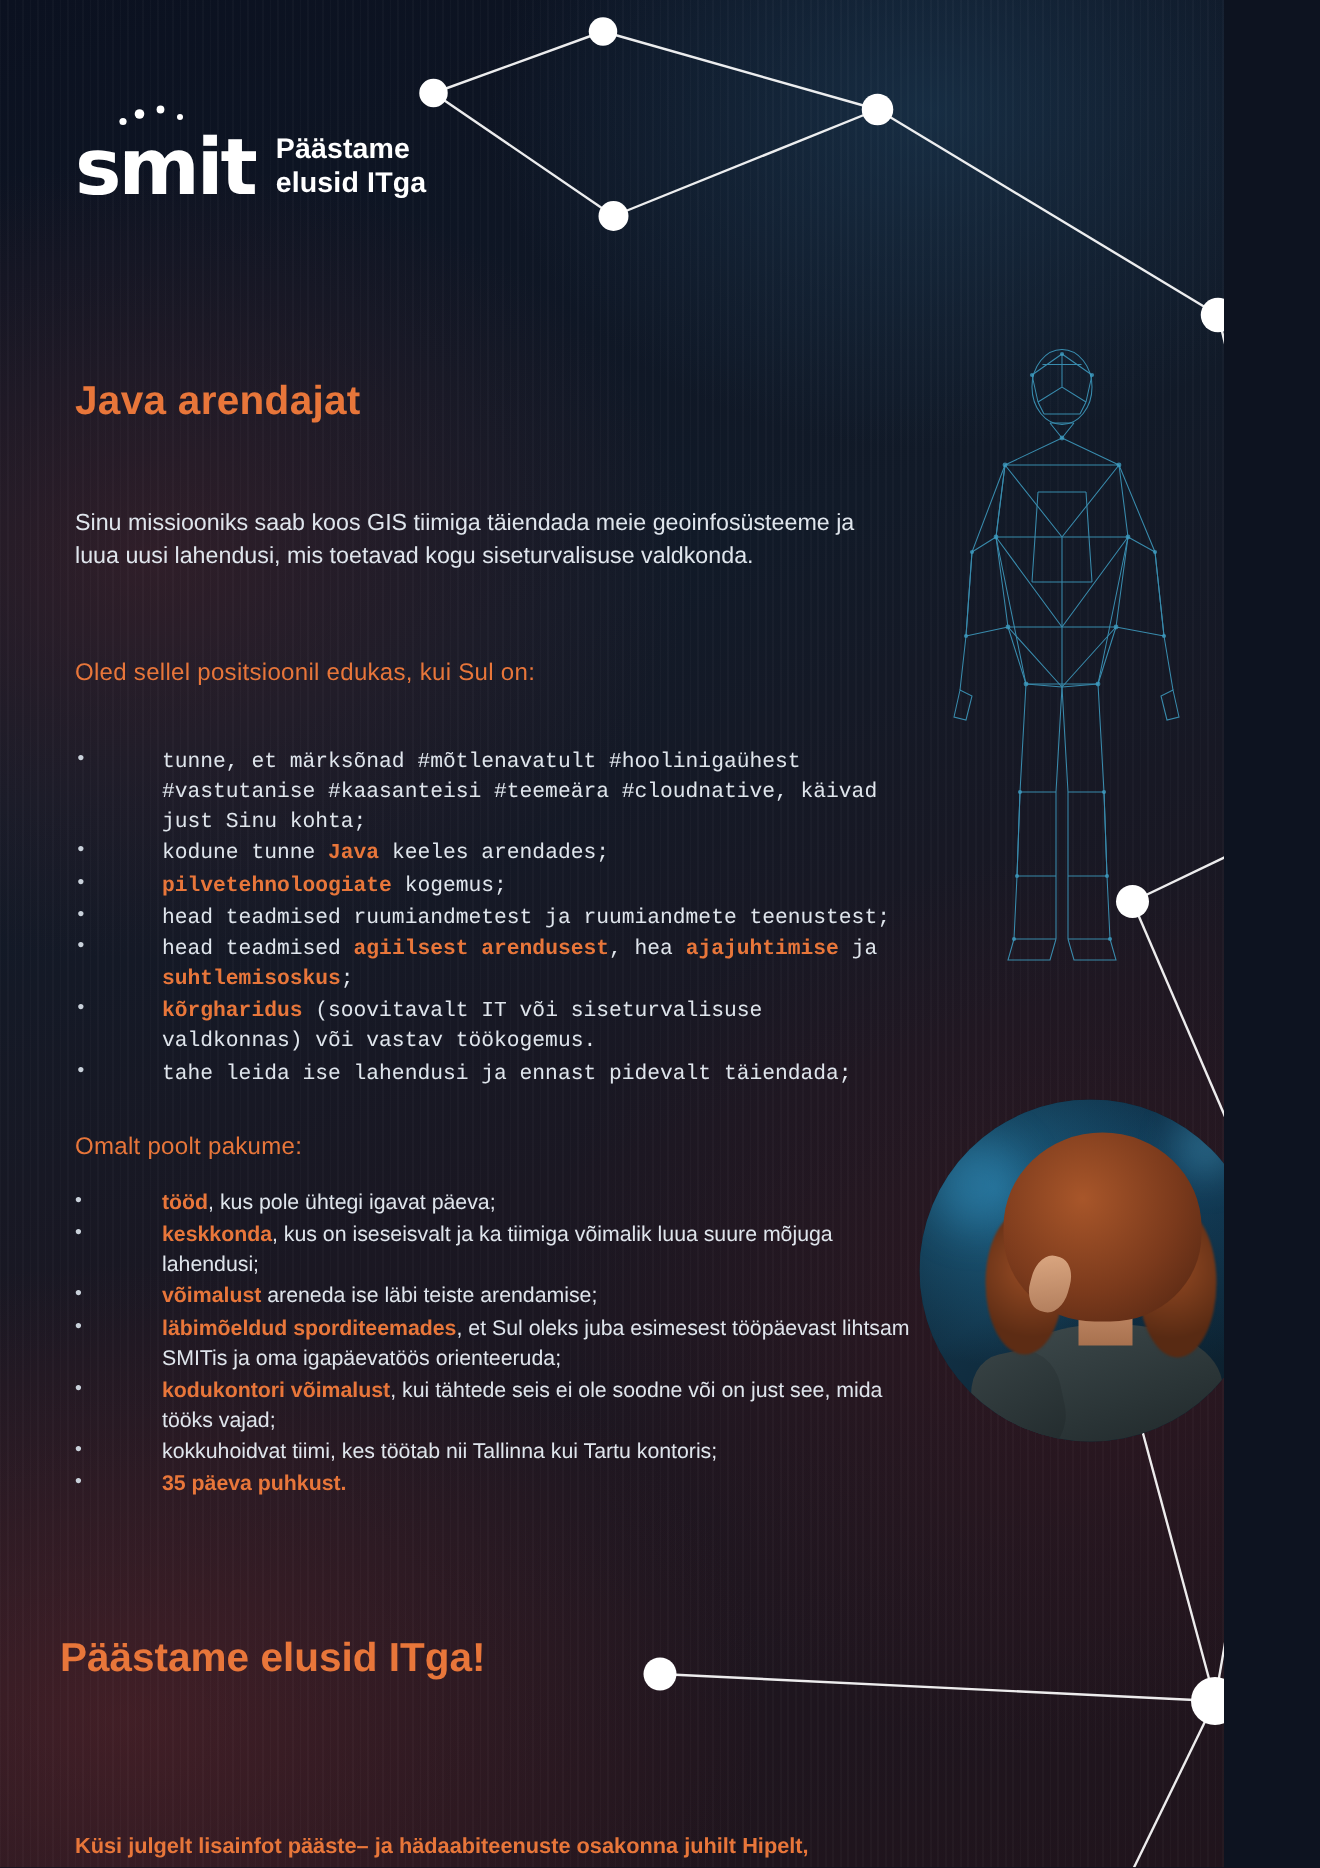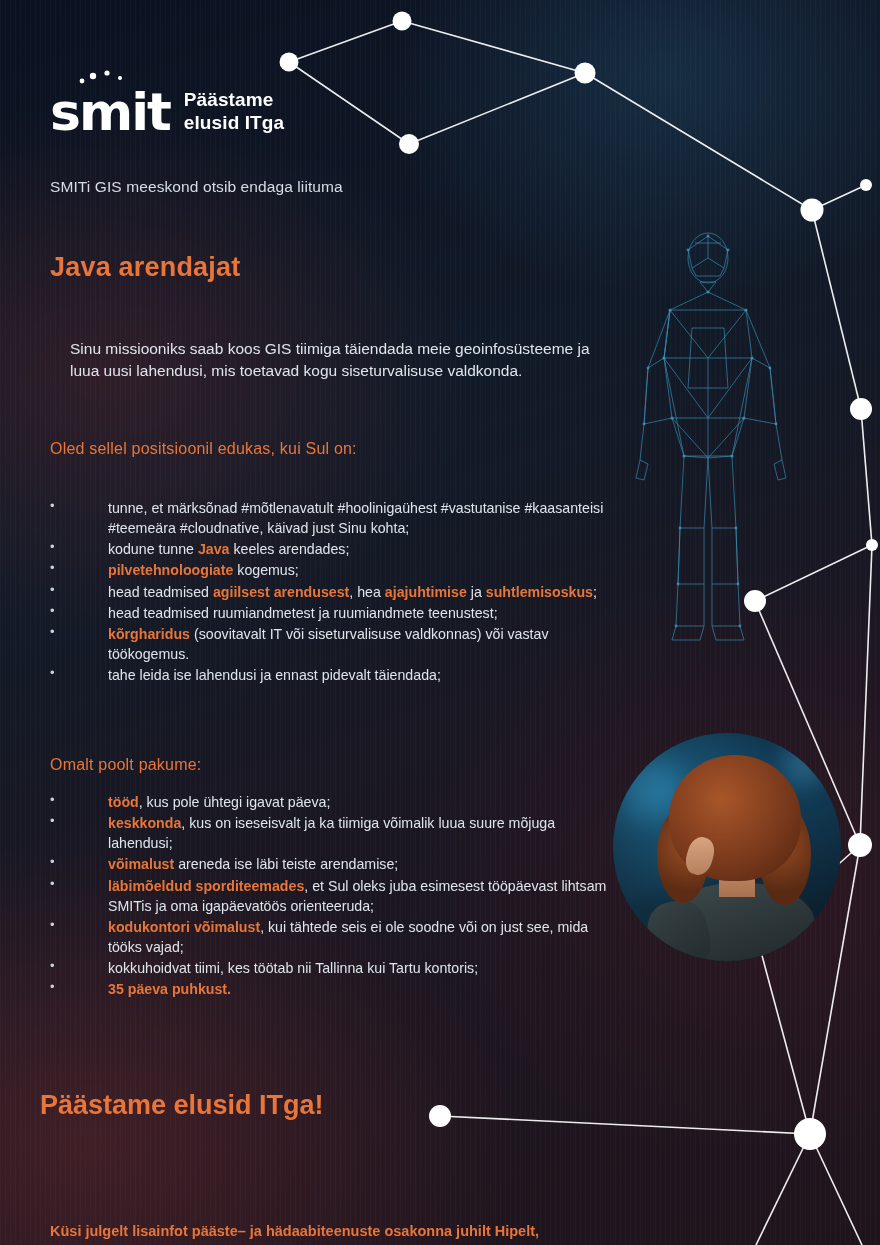--- a/index.html
+++ b/index.html
@@ -7,21 +7,21 @@
   body {
     width: 880px;
     height: 1245px;
     font-family: "Liberation Sans", sans-serif;
     background: #0d1320;
     overflow: hidden;
   }
 
   #poster {
     position: relative;
-    width: 880px;
+    width: 816px;
     height: 1245px;
     overflow: hidden;
     background:
       radial-gradient(ellipse 420px 320px at 76% 6%, rgba(30,64,92,0.55) 0%, rgba(12,18,30,0) 70%),
       radial-gradient(ellipse 520px 380px at 12% 30%, rgba(86,38,44,0.45) 0%, rgba(12,18,30,0) 70%),
       radial-gradient(ellipse 600px 420px at 10% 92%, rgba(120,44,48,0.40) 0%, rgba(12,18,30,0) 72%),
       radial-gradient(ellipse 500px 420px at 88% 70%, rgba(70,26,34,0.40) 0%, rgba(12,18,30,0) 72%),
       linear-gradient(160deg, #0b1120 0%, #111a28 35%, #1a1722 60%, #20141c 100%);
   }
 
@@ -65,36 +65,36 @@
   .subtitle {
     position: absolute; left: 50px; top: 178px;
     color: #d6dde6; font-size: 15.5px; letter-spacing: 0.1px;
   }
   .job-title {
     position: absolute; left: 50px; top: 252px;
     color: #e8763a; font-size: 27px; font-weight: bold; letter-spacing: 0.2px;
   }
   .mission {
     position: absolute; left: 50px; top: 338px; width: 540px;
-    color: #dfe5ec; font-size: 15.5px; line-height: 1.45; margin-left: 20px;
+    color: #dfe5ec; font-size: 15.5px; line-height: 1.45;
   }
 
   .section-head {
     position: absolute; left: 50px;
     color: #e8763a; font-size: 16px; font-weight: normal; letter-spacing: 0.2px;
   }
   #head-success { top: 440px; }
   #head-offer   { top: 756px; }
 
   .bullets {
     position: absolute; left: 50px; width: 560px;
     color: #dfe5ec; font-size: 14.2px; line-height: 1.42;
     margin: 0; padding: 0; list-style: none;
   }
-  #list-success { top: 498px; }
+  #list-success { top: 498px; font-family: Liberation Mono, monospace; }
   #list-offer   { top: 792px; }
 
   .bullets li {
     position: relative;
     padding-left: 58px;
     margin-bottom: 1px;
   }
   .bullets li::before {
     content: "•";
     position: absolute; left: 0; top: -1px;
@@ -298,31 +298,30 @@
         <circle cx="44" cy="8" r="2.0" fill="#ffffff"></circle>
       </svg>
       <span>smit</span>
     </div>
     <div class="logo-tag">
       <div>Päästame</div>
       <div>elusid ITga</div>
     </div>
   </div>
 
-  <div class="subtitle">SMITi GIS meeskond otsib endaga liituma</div>
   <div class="job-title">Java arendajat</div>
   <div class="mission">Sinu missiooniks saab koos GIS tiimiga täiendada meie geoinfosüsteeme ja luua uusi lahendusi, mis toetavad kogu siseturvalisuse valdkonda.</div>
 
   <div class="section-head" id="head-success">Oled sellel positsioonil edukas, kui Sul on:</div>
   <ul class="bullets" id="list-success">
       <li><span>tunne, et märksõnad #mõtlenavatult #hoolinigaühest #vastutanise #kaasanteisi #teemeära #cloudnative, käivad just Sinu kohta;</span></li>
       <li><span>kodune tunne </span><span class="hl">Java</span><span> keeles arendades;</span></li>
       <li><span class="hl">pilvetehnoloogiate</span><span> kogemus;</span></li>
+      <li><span>head teadmised ruumiandmetest ja ruumiandmete teenustest;</span></li>
       <li><span>head teadmised </span><span class="hl">agiilsest arendusest</span><span>, hea </span><span class="hl">ajajuhtimise</span><span> ja </span><span class="hl">suhtlemisoskus</span><span>;</span></li>
-      <li><span>head teadmised ruumiandmetest ja ruumiandmete teenustest;</span></li>
       <li><span class="hl">kõrgharidus</span><span> (soovitavalt IT või siseturvalisuse valdkonnas) või vastav töökogemus.</span></li>
       <li><span>tahe leida ise lahendusi ja ennast pidevalt täiendada;</span></li>
     </ul>
 
   <div class="section-head" id="head-offer">Omalt poolt pakume:</div>
   <ul class="bullets" id="list-offer">
       <li><span class="hl">tööd</span><span>, kus pole ühtegi igavat päeva;</span></li>
       <li><span class="hl">keskkonda</span><span>, kus on iseseisvalt ja ka tiimiga võimalik luua suure mõjuga lahendusi;</span></li>
       <li><span class="hl">võimalust</span><span> areneda ise läbi teiste arendamise;</span></li>
       <li><span class="hl">läbimõeldud sporditeemades</span><span>, et Sul oleks juba esimesest tööpäevast lihtsam SMITis ja oma igapäevatöös orienteeruda;</span></li>

